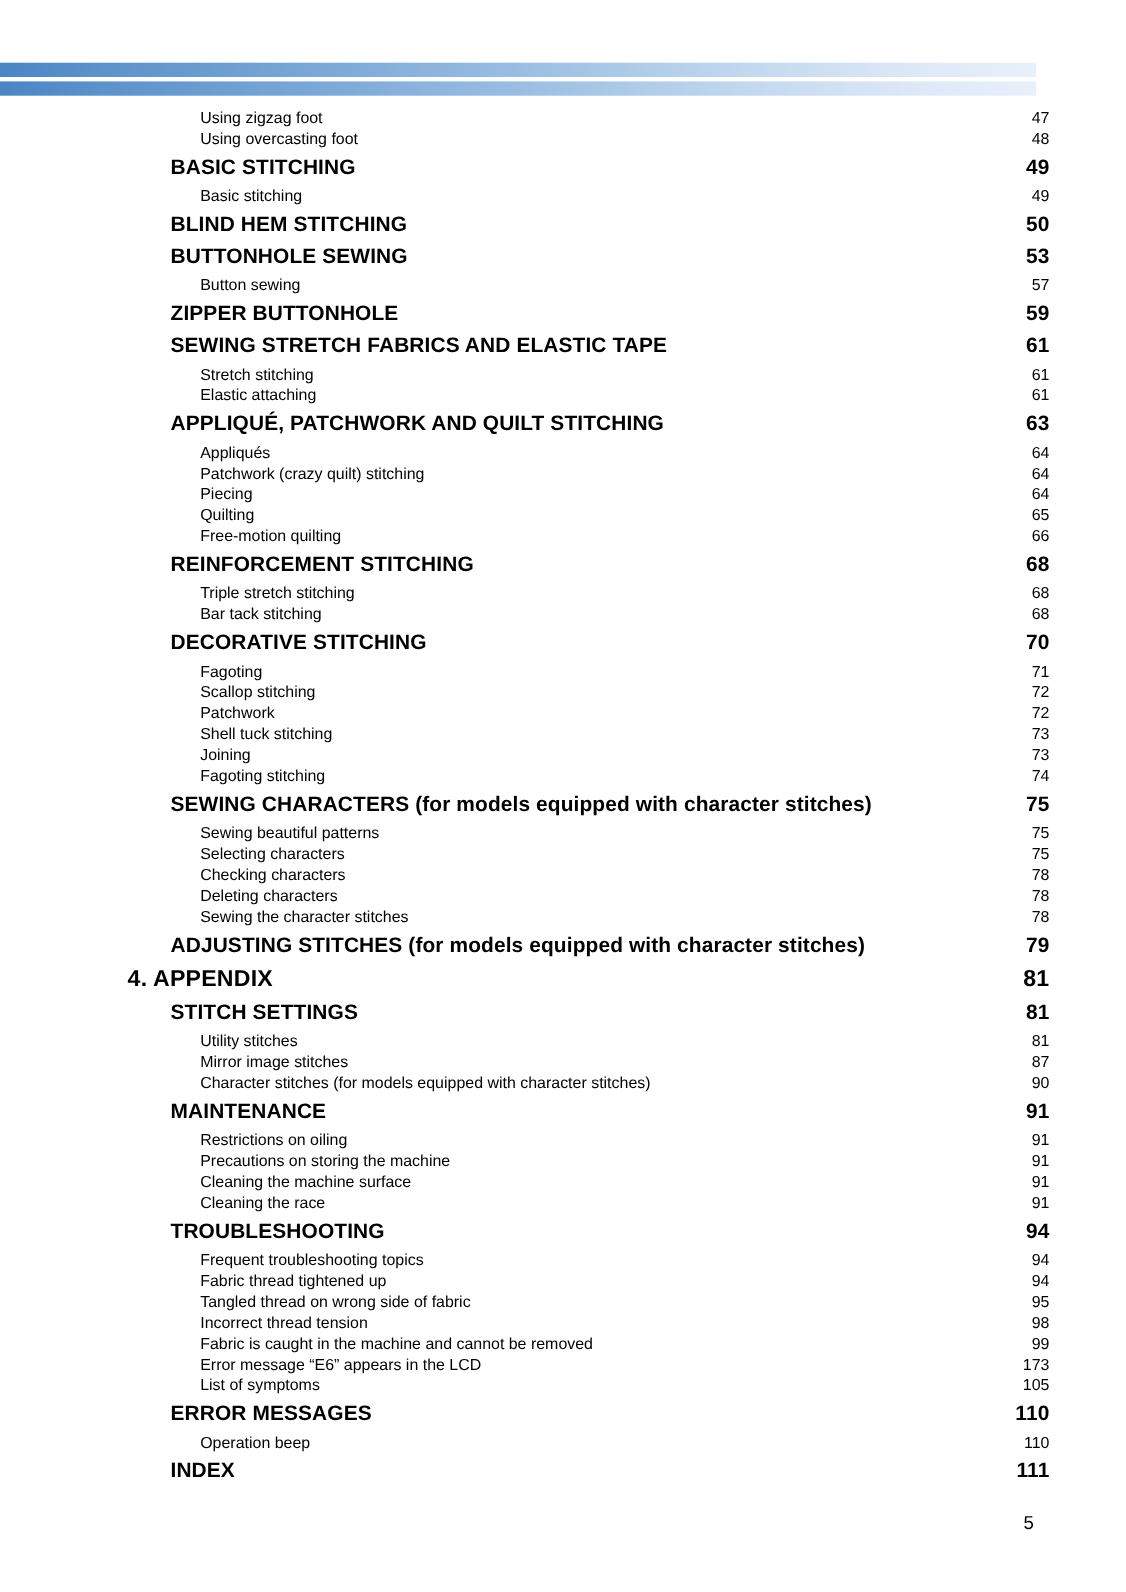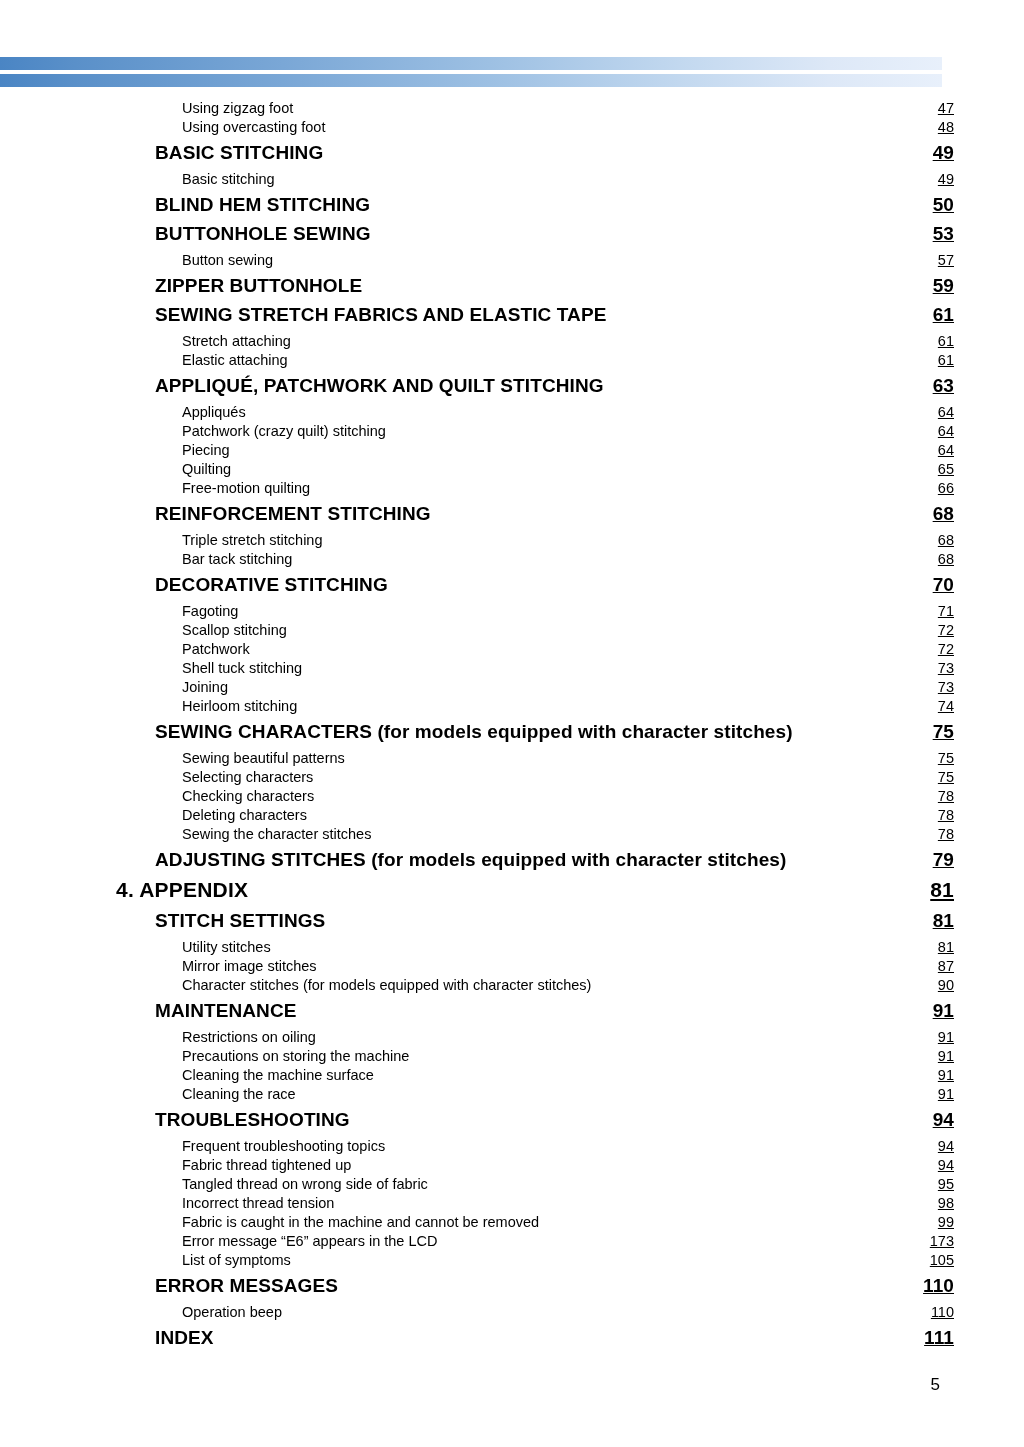--- a/index.html
+++ b/index.html
@@ -79,21 +79,20 @@
     position: absolute;
     left: 0;
     bottom: 0;
     white-space: nowrap;
     letter-spacing: 1px;
   }
 
   .toc-page {
     flex: 0 0 auto;
     text-align: right;
-    text-decoration: underline;
   }
 
   
   .lvl0 {
     font-size: 21px;
     font-weight: bold;
     padding-left: 104px;
     height: 32px;
     letter-spacing: 0.2px;
   }
@@ -185,21 +184,21 @@
       <span class="toc-label">ZIPPER BUTTONHOLE</span>
       <span class="toc-leader"></span>
       <span class="toc-page">59</span>
     </div>
     <div class="toc-row lvl1">
       <span class="toc-label">SEWING STRETCH FABRICS AND ELASTIC TAPE</span>
       <span class="toc-leader"></span>
       <span class="toc-page">61</span>
     </div>
     <div class="toc-row lvl2">
-      <span class="toc-label">Stretch attaching</span>
+      <span class="toc-label">Stretch stitching</span>
       <span class="toc-leader"></span>
       <span class="toc-page">61</span>
     </div>
     <div class="toc-row lvl2">
       <span class="toc-label">Elastic attaching</span>
       <span class="toc-leader"></span>
       <span class="toc-page">61</span>
     </div>
     <div class="gap-sm"></div>
     <div class="toc-row lvl1">
@@ -273,21 +272,21 @@
       <span class="toc-label">Shell tuck stitching</span>
       <span class="toc-leader"></span>
       <span class="toc-page">73</span>
     </div>
     <div class="toc-row lvl2">
       <span class="toc-label">Joining</span>
       <span class="toc-leader"></span>
       <span class="toc-page">73</span>
     </div>
     <div class="toc-row lvl2">
-      <span class="toc-label">Heirloom stitching</span>
+      <span class="toc-label">Fagoting stitching</span>
       <span class="toc-leader"></span>
       <span class="toc-page">74</span>
     </div>
     <div class="gap-sm"></div>
     <div class="toc-row lvl1">
       <span class="toc-label">SEWING CHARACTERS (for models equipped with character stitches)</span>
       <span class="toc-leader"></span>
       <span class="toc-page">75</span>
     </div>
     <div class="toc-row lvl2">

